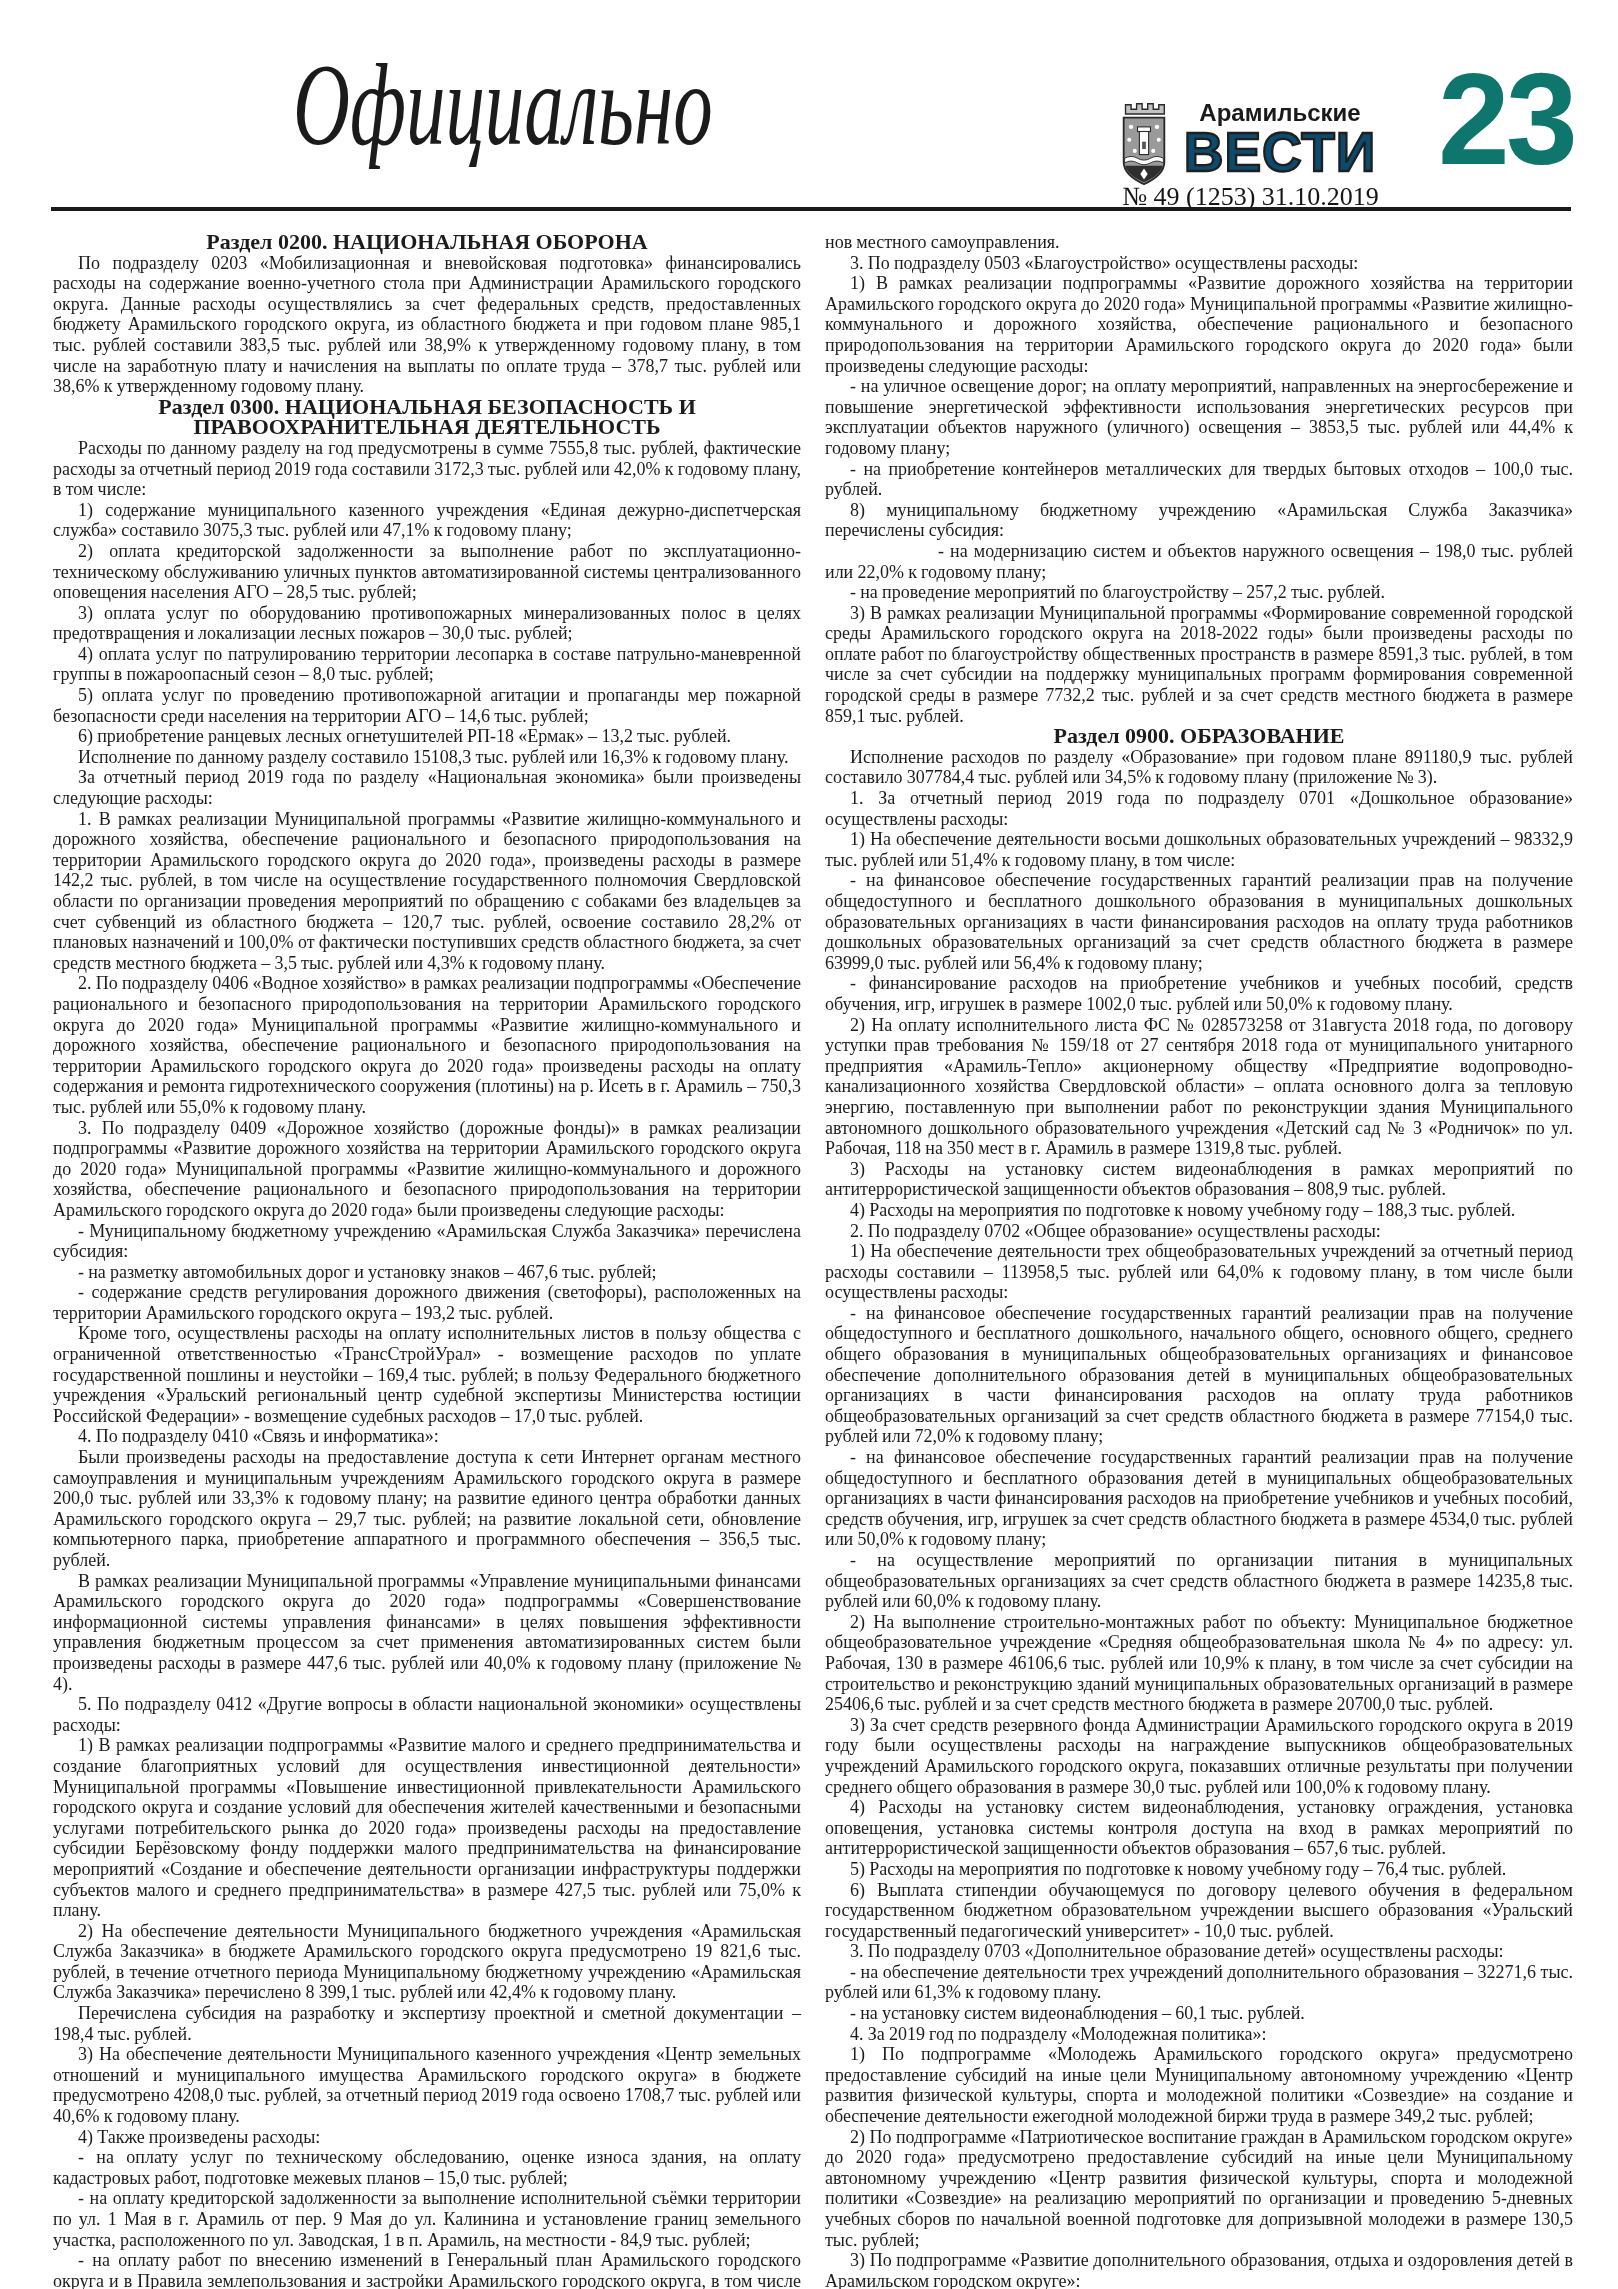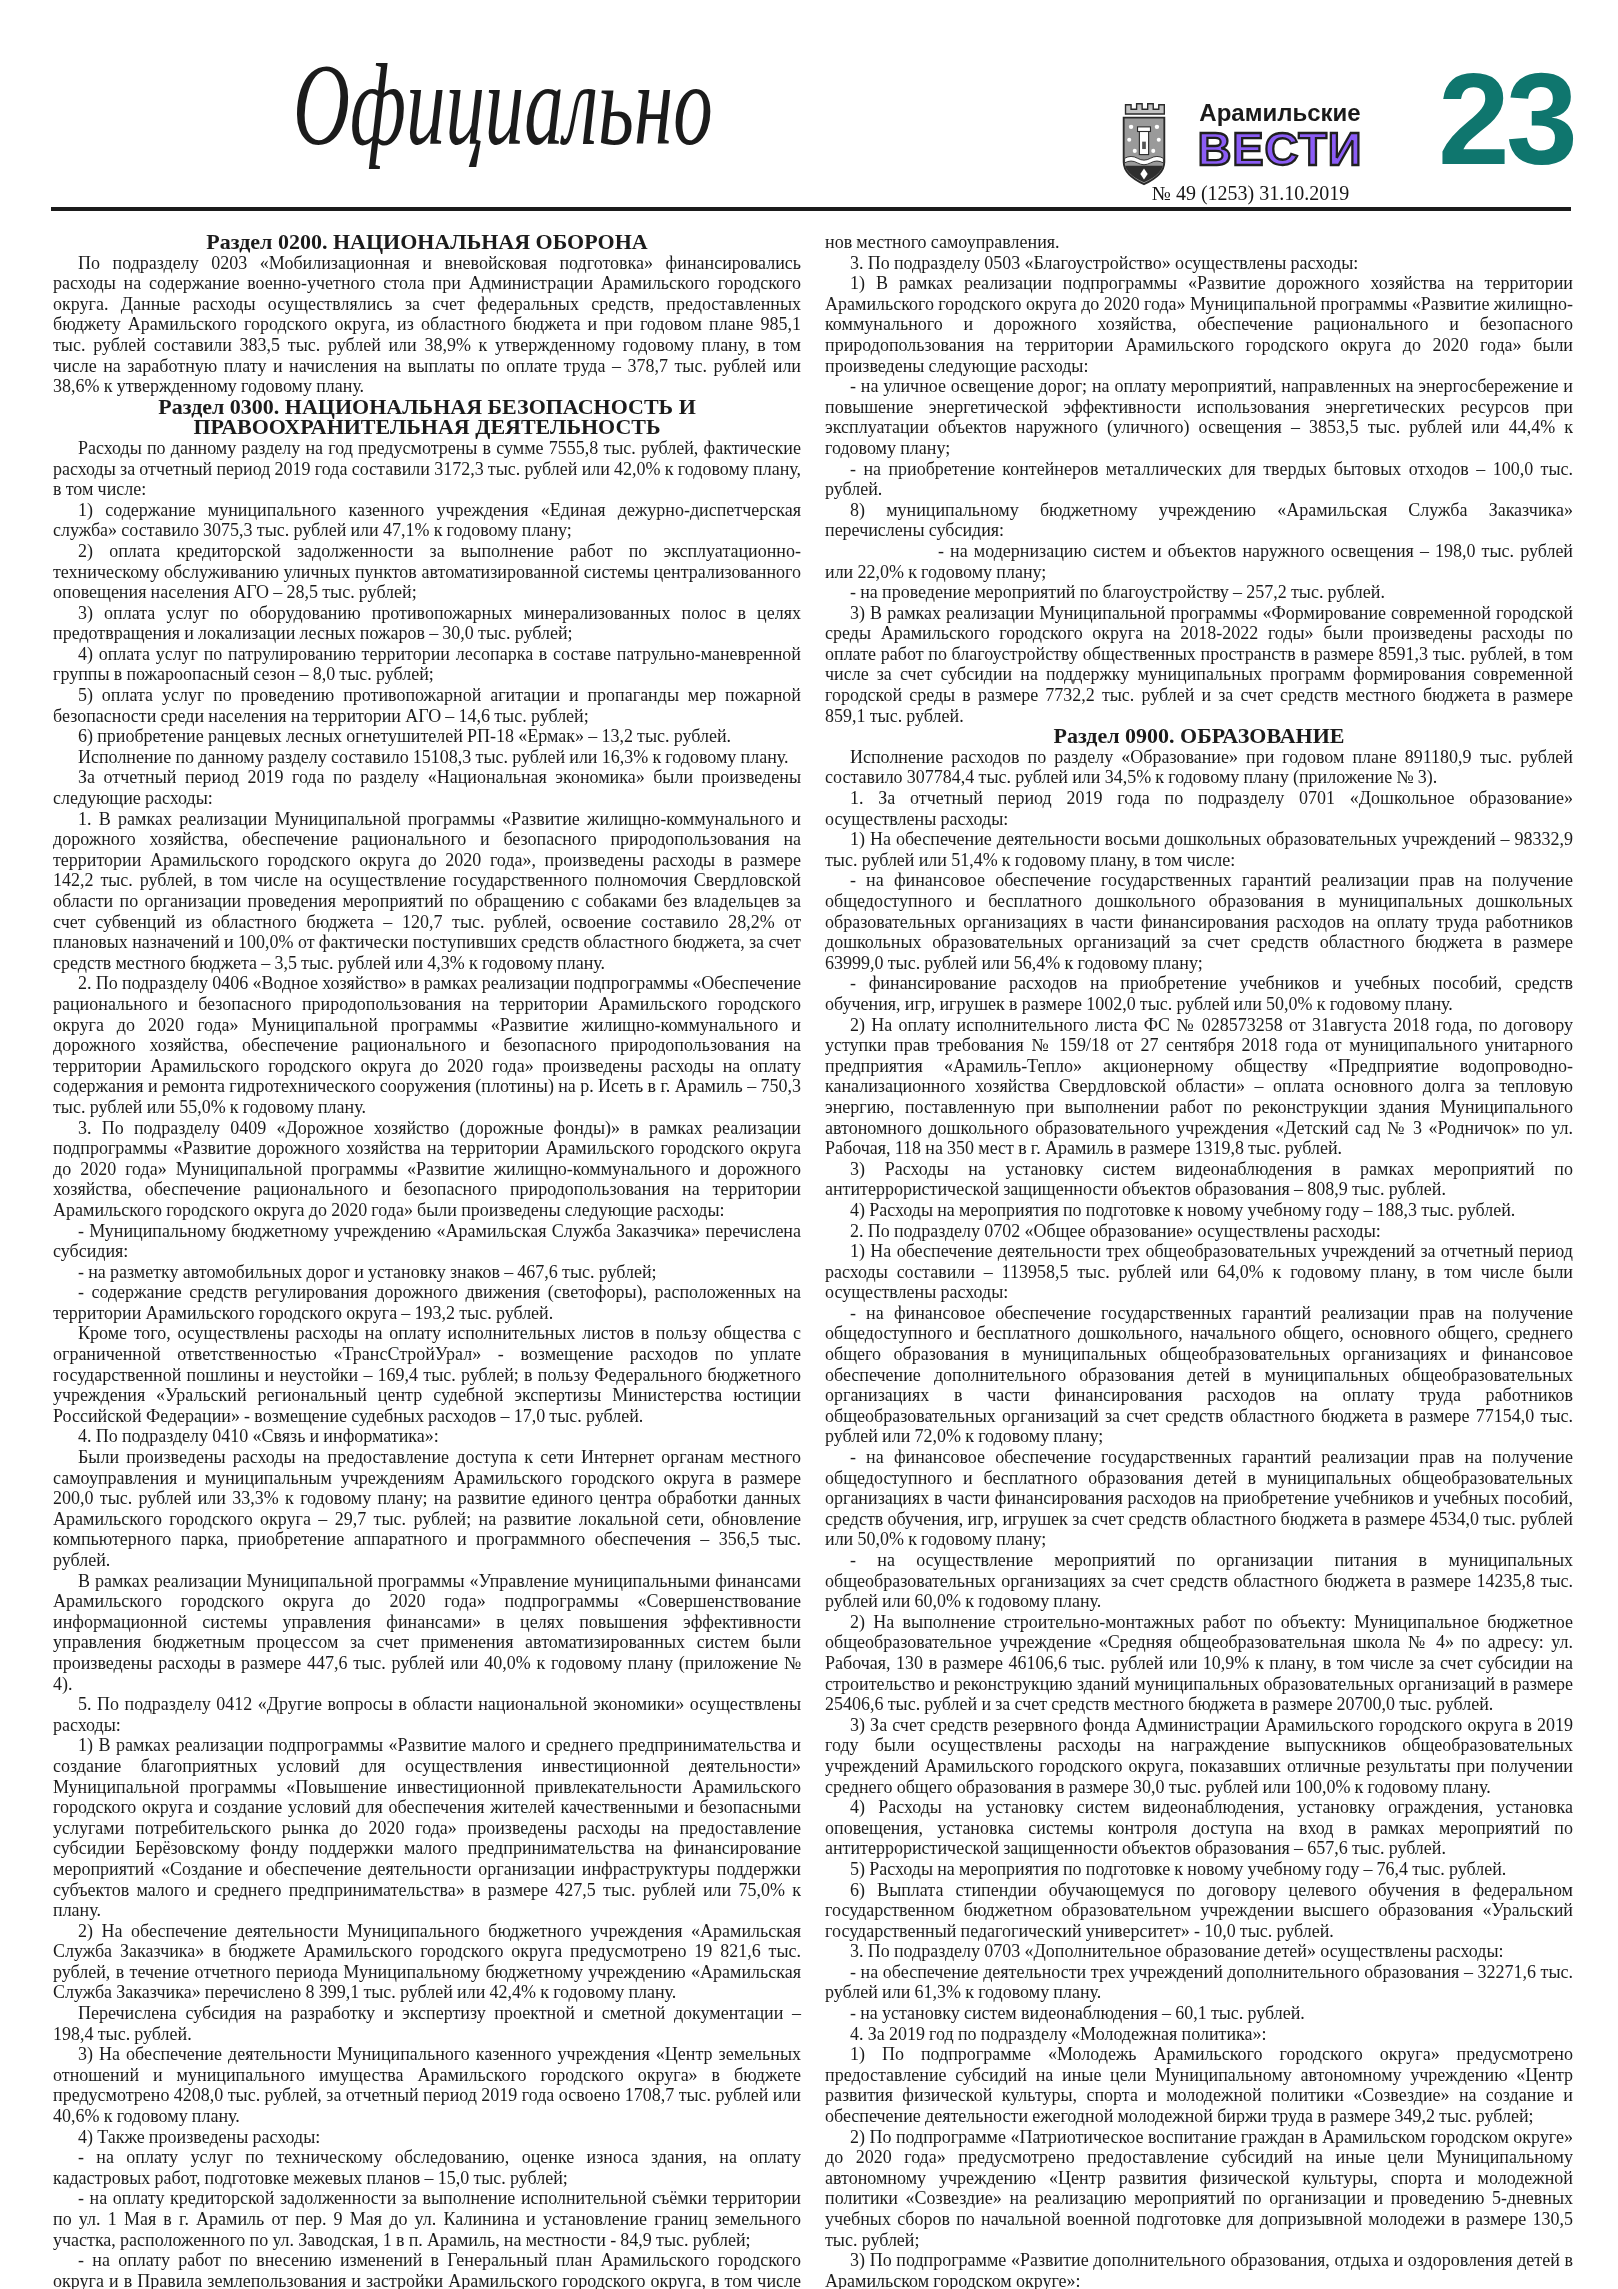--- a/index.html
+++ b/index.html
@@ -16,32 +16,32 @@
     transform:scaleX(0.68);transform-origin:left top;
   }
   .masthead{position:absolute;left:1098px;top:92px;width:480px;height:115px;}
   .emblem{position:absolute;left:20px;top:9.2px;}
   .brand{position:absolute;left:85px;top:9.2px;width:194px;text-align:center;}
   .brand-top{
     font-family:"Liberation Sans", sans-serif;font-weight:bold;font-size:24px;
     line-height:1;color:#1a1a1a;letter-spacing:0px;
   }
   .brand-bottom{
-    font-family:"Liberation Sans", sans-serif;font-weight:bold;font-size:47px;
-    line-height:0.92;color:#8b5cf6;letter-spacing:0.9px;margin-top:1.8px;
+    font-family:"Liberation Sans", sans-serif;font-weight:bold;font-size:55px;
+    line-height:0.92;color:#0c4a6e;letter-spacing:0.9px;margin-top:1.8px;
     -webkit-text-stroke:2.3px #1f1f1f;text-shadow:0 0 0.9px #1f1f1f;
   }
   .pagenum{
     position:absolute;left:340px;top:-37px;
     font-family:"Liberation Sans", sans-serif;font-weight:bold;font-size:129px;
     line-height:1;color:#0f766e;letter-spacing:-3.7px;
   }
   .issue{
     position:absolute;left:0px;top:90px;width:305px;text-align:center;
-    font-family:"Liberation Serif", serif;font-size:20px;color:#161616;white-space:nowrap;
+    font-family:"Liberation Serif", serif;font-size:26px;color:#161616;white-space:nowrap;
   }
   .rule{position:absolute;left:51px;right:48px;top:207px;height:3.7px;background:#1b1b1b;}
   
   .cols{
     position:absolute;left:53px;top:232px;width:1519px;
     display:flex;gap:24px;align-items:flex-start;
   }
   .col{width:748px;flex:0 0 748px;}
   .para{
     font-size:18px;line-height:20.6px;text-align:justify;

